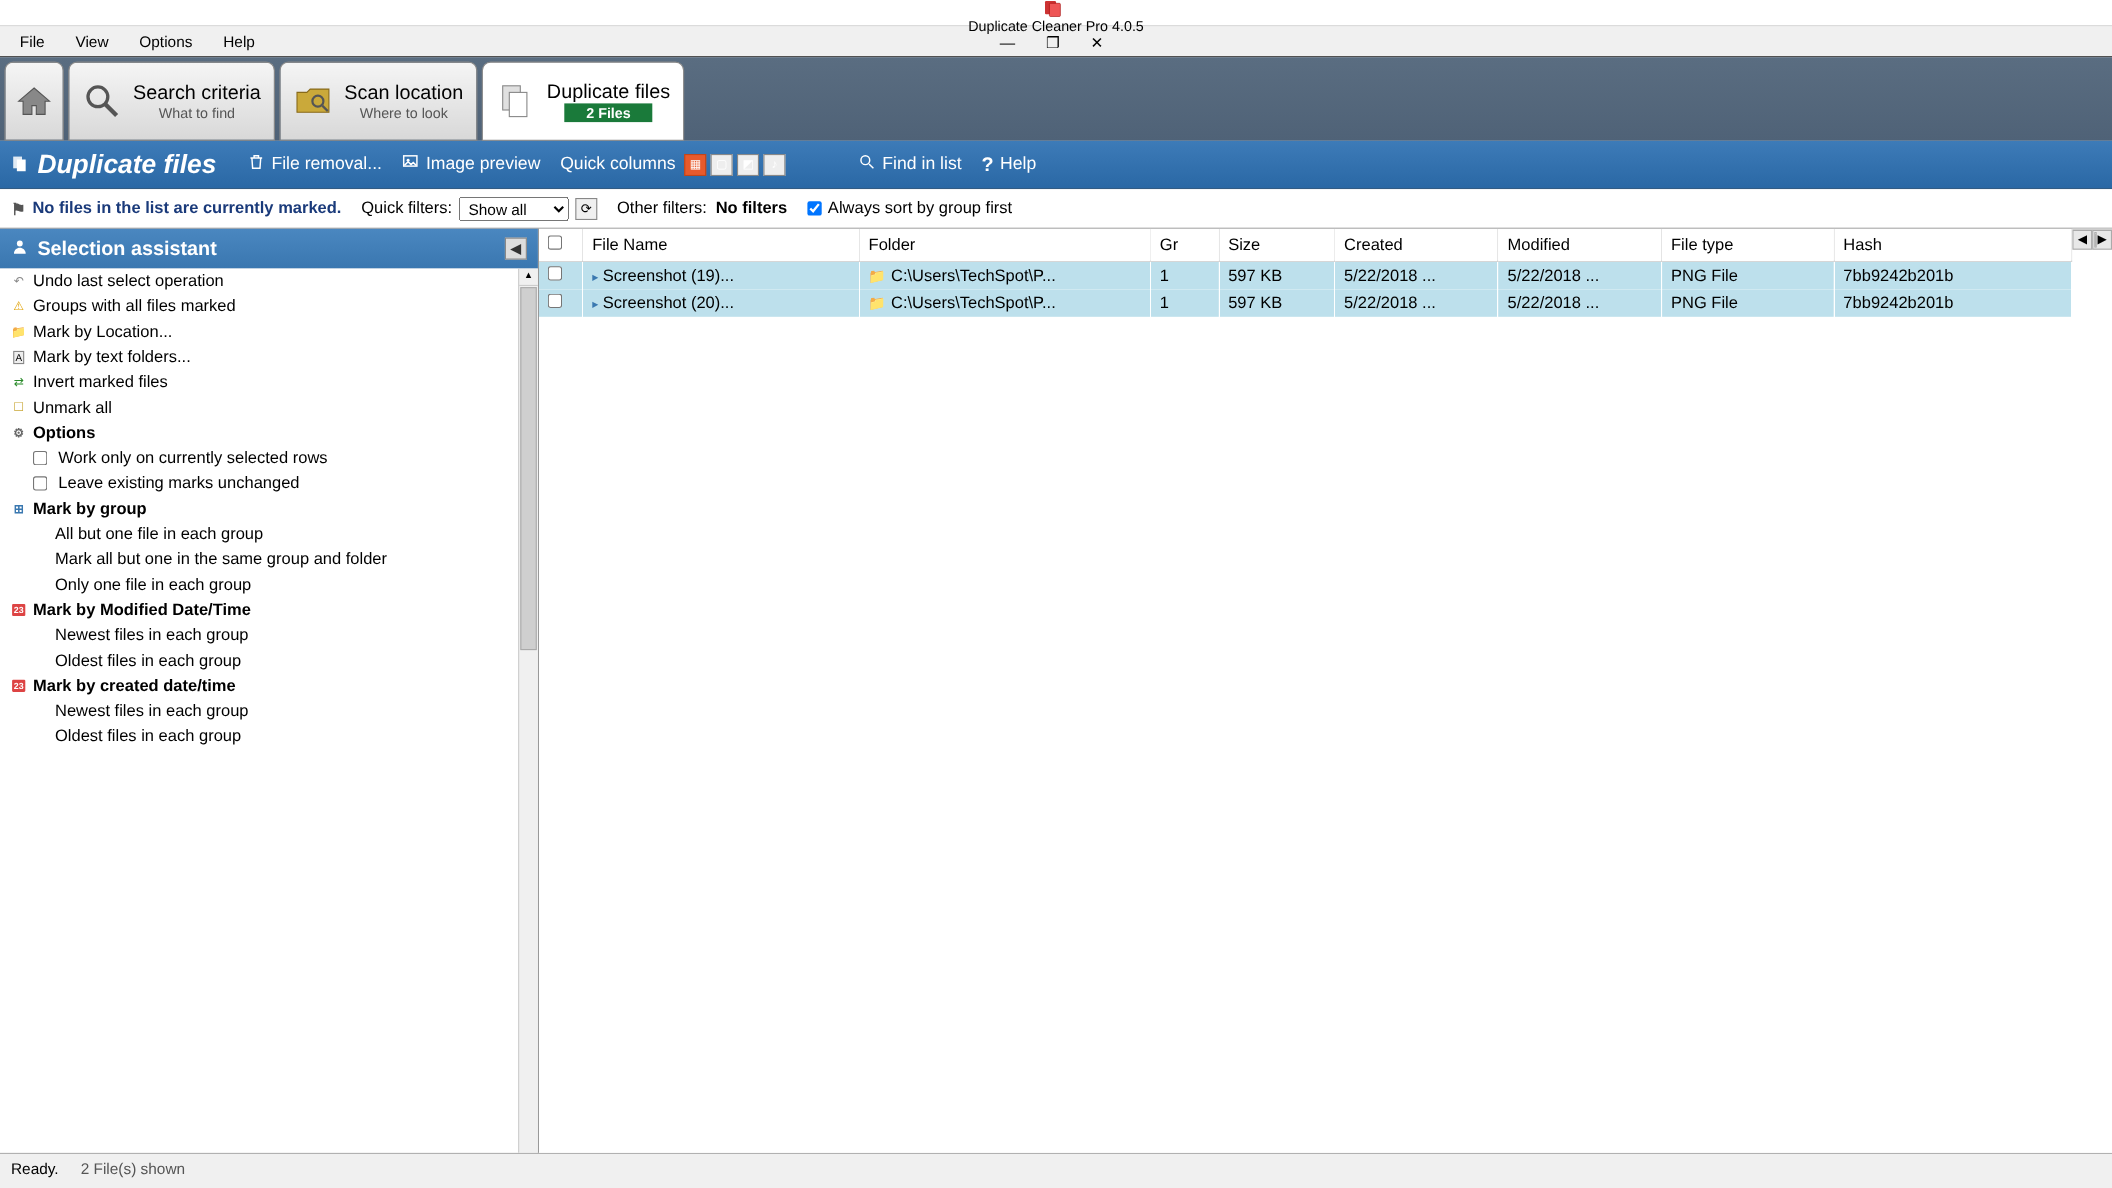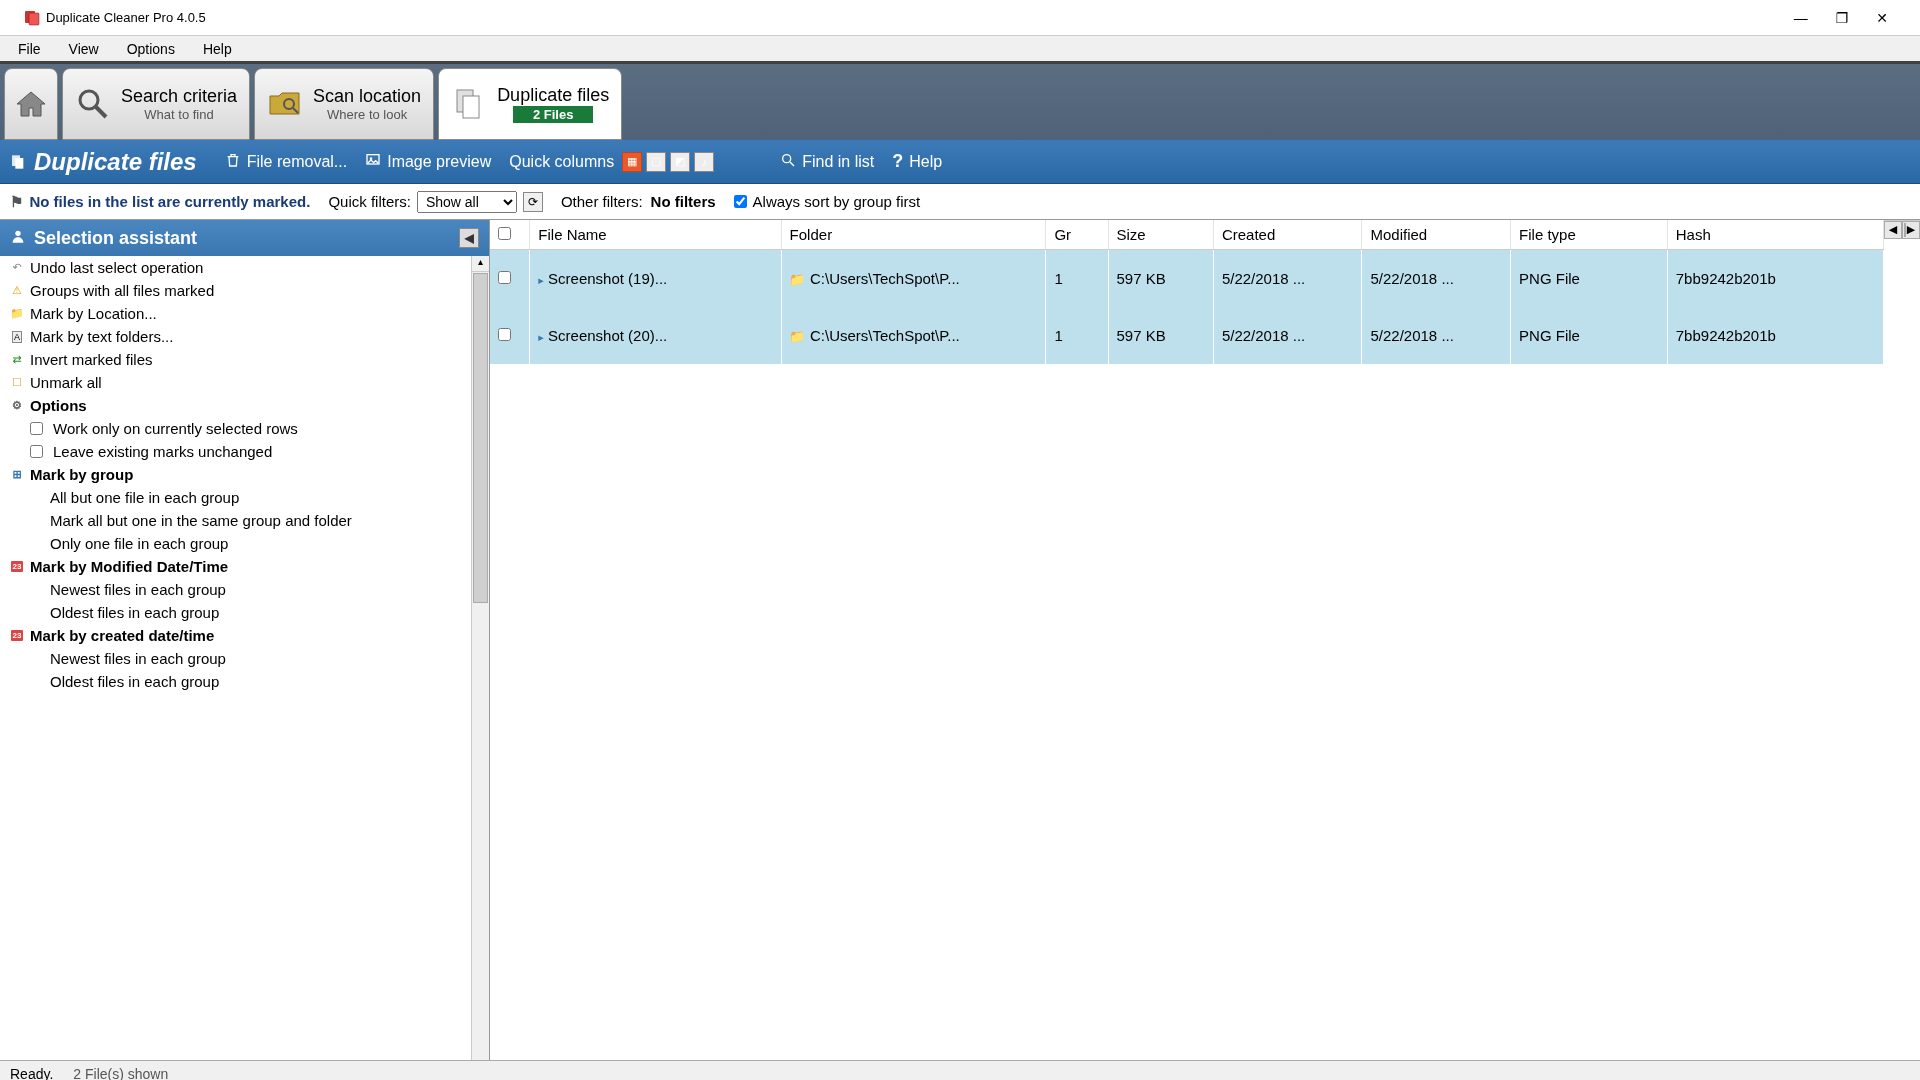--- a/index.html
+++ b/index.html
@@ -1,26 +1,26 @@
 <!DOCTYPE html>
 <html><head>
 <meta charset="utf-8">
 <style>
 * { box-sizing: border-box; margin: 0; padding: 0; font-family: "Segoe UI", Tahoma, sans-serif; }
 html, body { width: 1920px; height: 1080px; overflow: hidden; background: #f0f0f0; }
 
 
-.titlebar { height: 36px; background: #fff; display: flex; align-items: center; padding: 0 24px; border-bottom: 1px solid #ccc; }
+.titlebar { height: 24px; background: #fff; display: flex; align-items: center; padding: 0 24px; border-bottom: 1px solid #ccc; flex-direction: column; }
 .titlebar .app-icon { width: 16px; height: 16px; margin-right: 6px; }
 .titlebar .title { font-size: 13px; color: #000; flex: 1; }
 .titlebar .win-controls { display: flex; gap: 28px; margin-right: 8px; }
 .titlebar .win-controls span { font-size: 14px; color: #000; cursor: pointer; font-family: "Segoe UI Symbol", sans-serif; }
 
 
-.menubar { height: 28px; background: #f0f0f0; display: flex; align-items: center; padding: 0 4px; border-bottom: 3px solid #404040; }
+.menubar { height: 28px; background: #f0f0f0; display: flex; align-items: center; padding: 0 4px; border-bottom: 1px solid #404040; }
 .menubar .menu-item { padding: 4px 14px; font-size: 14px; color: #000; cursor: pointer; }
 
 
 .tabstrip { height: 76px; background: linear-gradient(to bottom, #5a6d81 0%, #4f6277 100%); display: flex; align-items: stretch; padding: 4px 4px 0 4px; gap: 4px; }
 .tab { background: linear-gradient(to bottom, #f5f5f5 0%, #d8d8d8 100%); border: 1px solid #888; border-radius: 8px 8px 0 0; display: flex; align-items: center; padding: 4px 12px; cursor: pointer; min-height: 66px; }
 .tab.active { background: #fff; }
 .tab .tab-icon { width: 36px; height: 36px; margin-right: 10px; }
 .tab.home { padding: 4px 8px; }
 .tab.home .tab-icon { margin-right: 0; }
 .tab .tab-text { display: flex; flex-direction: column; align-items: center; }
@@ -60,21 +60,21 @@
 .sidebar-body .row.indent { padding-left: 30px; }
 .sidebar-body .row .row-icon { width:14px; height:14px; display:inline-flex; align-items:center; justify-content:center; font-size:11px;}
 .sidebar-body .row input[type=checkbox]{ margin-right:4px; }
 .sidebar-scrollbar { width:18px; background:#f0f0f0; border-left:1px solid #ccc;}
 
 
 .table-area { flex:1; display:flex; flex-direction:row; background:#fff; }
 .table-wrap { flex:1; overflow:hidden; position:relative; }
 table.grid { width:100%; border-collapse: collapse; font-size:15px; }
 table.grid th { text-align:left; font-weight:normal; padding: 6px 8px; background:#fff; border-bottom:1px solid #ccc; border-right:1px solid #e4e4e4; position:sticky; top:0; }
-table.grid td { padding: 20px 8px; border-right:1px solid transparent; white-space:nowrap; overflow:hidden; text-overflow:ellipsis; }
+table.grid td { padding: 4px 8px; border-right:1px solid transparent; white-space:nowrap; overflow:hidden; text-overflow:ellipsis; }
 table.grid tbody tr { background:#bde0ec; }
 table.grid tbody tr td.chk { width:28px; }
 .col-filename{width:186px;max-width:186px;} .col-folder{width:196px;max-width:196px;} .col-gr{width:46px;} .col-size{width:78px;text-align:left;padding-right:14px;} .col-created{width:110px;} .col-modified{width:110px;} .col-filetype{width:116px;} .col-hash{width:160px;}
 .table-hscroll { height:18px; border-top:1px solid #ccc; background:#f0f0f0; display:flex; align-items:center; }
 .table-hscroll .track{flex:1; height:16px; background:#f0f0f0; position:relative;}
 .table-hscroll .thumb{position:absolute; left:2px; top:1px; height:14px; width:60%; background:#cfcfcf; border:1px solid #aaa;}
 .table-hscroll .arrow{width:18px;height:18px;display:flex;align-items:center;justify-content:center;border:1px solid #aaa;background:#e8e8e8;cursor:pointer;font-size:11px;}
 
 
 .statusbar { height:26px; background:#f0f0f0; border-top:1px solid #aaa; display:flex; align-items:center; padding:0 10px; font-size:14px; gap:20px;}

